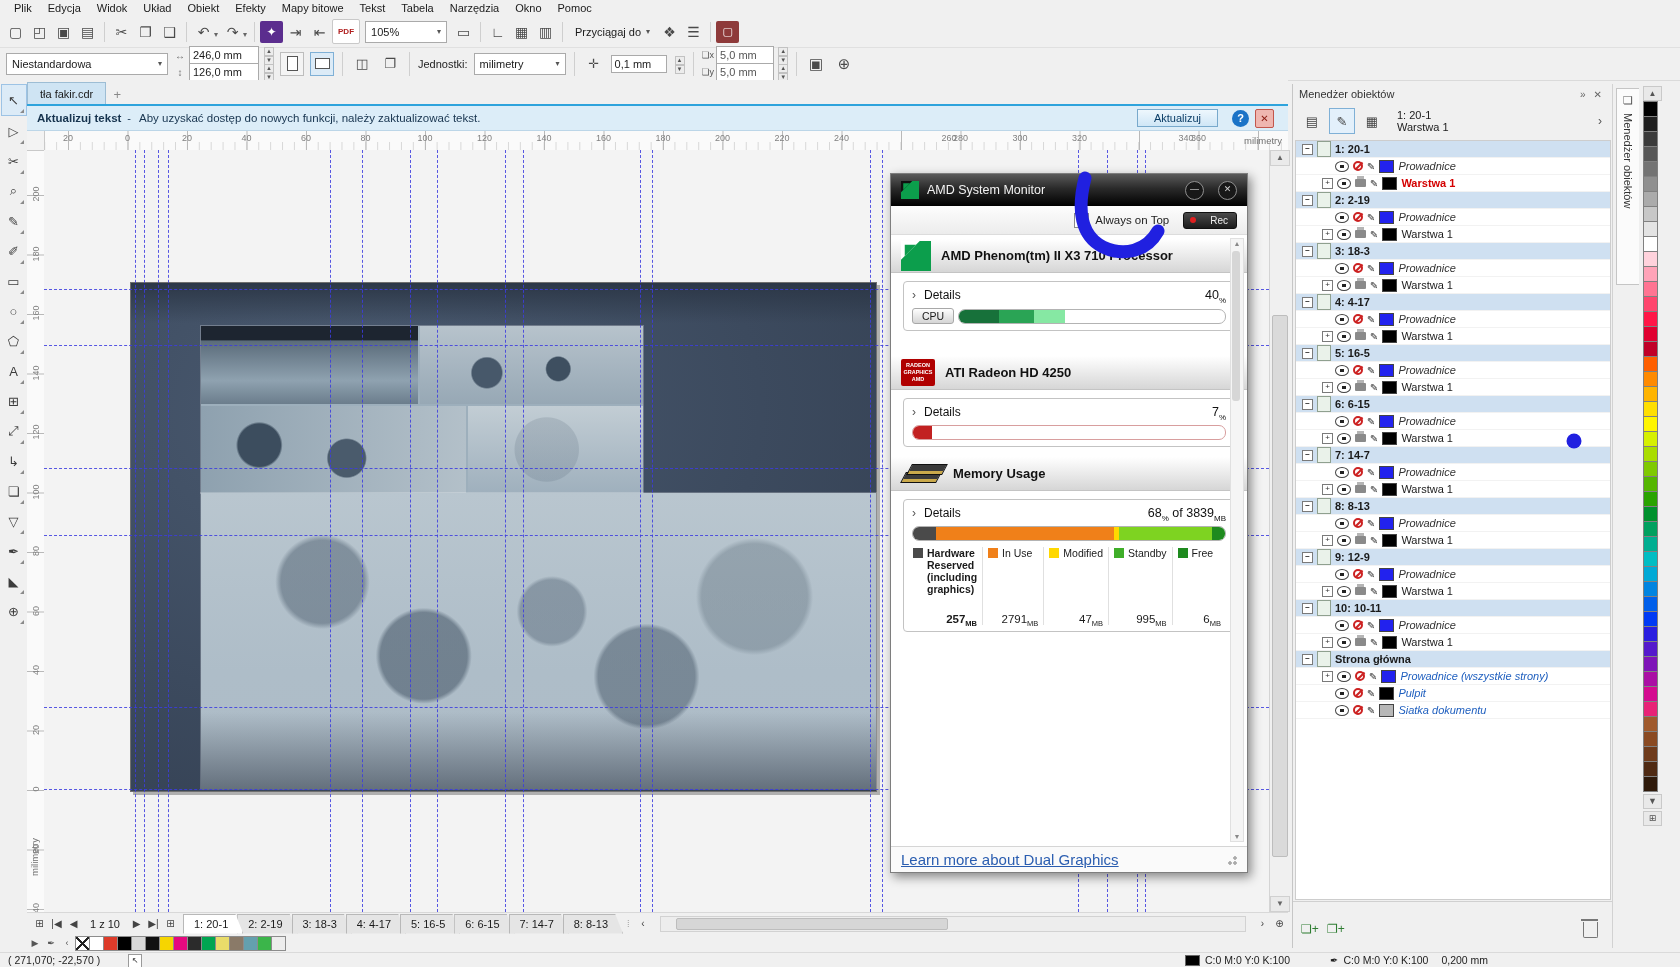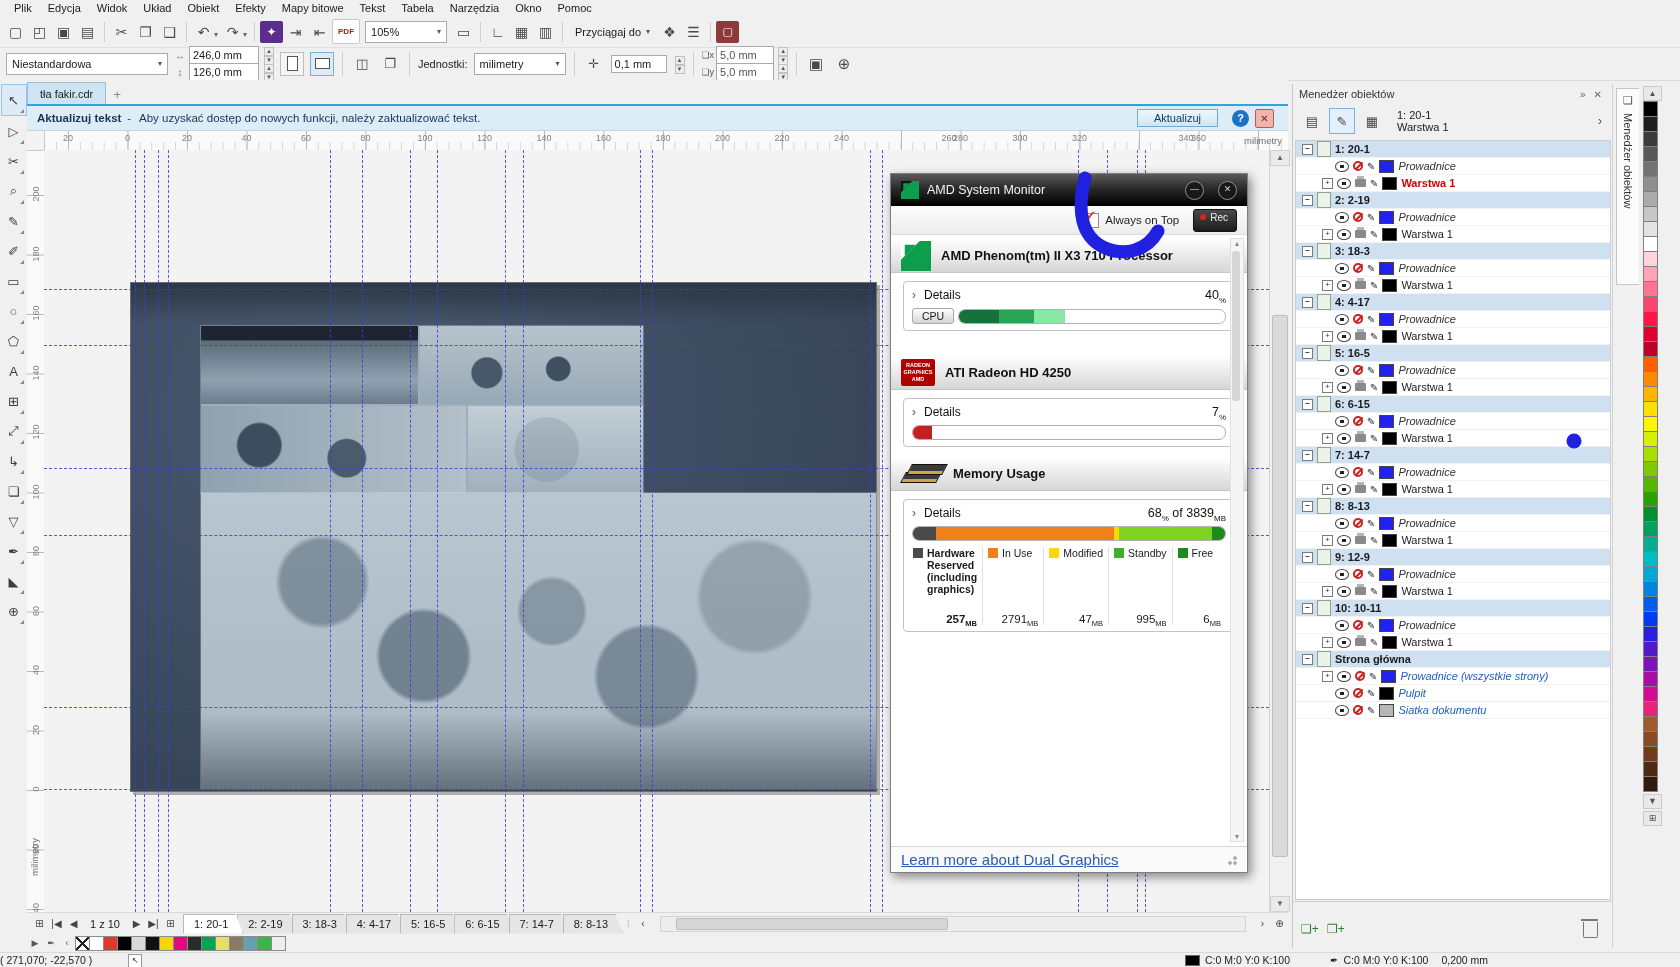--- a/index.html
+++ b/index.html
@@ -98,21 +98,21 @@
   .tab-dots{color:#999;font-size:9px;margin:0 4px 0 10px;letter-spacing:1px}
   #hscroll{flex:1;height:14px;margin:0 8px;background:#ededed;border:1px solid #d2d2d2;position:relative}
   #hthumb{position:absolute;left:15px;top:1px;width:270px;height:10px;background:#d6d6d6;border:1px solid #bdbdbd;border-radius:2px}
   
   #docpal{position:absolute;left:27px;top:934px;width:1261px;height:18px;display:flex;align-items:center;background:#f0f0f0}
   .dp-ctrl{width:16px;text-align:center;font-size:9px;color:#555}
   .swatch{width:15px;height:15px;border:1px solid #8c8c8c;margin-right:-1px;box-sizing:border-box}
   .swatch.none{background:linear-gradient(45deg,transparent 46%,#222 46% 54%,transparent 54%),linear-gradient(-45deg,transparent 46%,#222 46% 54%,transparent 54%),#fff}
   
   #statusbar{position:absolute;left:0;top:952px;width:1680px;height:15px;background:#f0f0f0;border-top:1px solid #dadada;font-size:10.5px;color:#222}
-  #statusbar .coords{position:absolute;left:0;top:1px}
+  #statusbar .coords{position:absolute;left:8px;top:1px}
   .cursor-ic{position:absolute;left:128px;top:1px;width:12px;height:12px;border:1px solid #9a9a9a;background:#fff;font-size:8px;text-align:center;line-height:11px;color:#333}
   .fill-group{position:absolute;left:1185px;top:1px;display:flex;align-items:center;gap:5px}
   .outline-group{position:absolute;left:1330px;top:1px;display:flex;align-items:center;gap:5px}
   .fill-sw{width:13px;height:9px;background:#000;border:1px solid #666}
   .pen-ic{font-size:10px;color:#222}
   
   #docker{position:absolute;left:1292px;top:84px;width:320px;height:864px;background:#f0f0f0;border-left:1px solid #c6c6c6;box-sizing:border-box}
   .dk-head{height:20px;display:flex;align-items:center;padding:0 6px;font-size:11px;color:#333}
   .dk-head .x{margin-left:auto;color:#666;font-size:10px;padding:0 4px}
   .dk-head .pin{color:#666;font-size:10px;padding:0 4px}
@@ -155,21 +155,21 @@
   .rp-more{width:17px;height:13px;text-align:center;font-size:9px;color:#555;background:#e9e9e9;border:1px solid #c9c9c9;line-height:12px;margin-top:2px}
   
   #amdwin{position:absolute;left:890px;top:173px;width:358px;height:700px;background:#fff;border:1px solid #7e7e7e;box-shadow:3px 4px 10px rgba(0,0,0,.45);z-index:40;box-sizing:border-box}
   .amd-title{height:32px;background:linear-gradient(#5a5a5a,#2a2a2a 45%,#000);display:flex;align-items:center;padding:0 10px;gap:8px}
   .amd-title-text{color:#f2f2f2;font-size:12.5px}
   .winbtn{width:17px;height:17px;border:1px solid #8f8f8f;border-radius:50%;background:#181818;color:#cfcfcf;font-size:9px;line-height:15px;text-align:center;margin-left:6px}
   .amd-sub{height:28px;background:linear-gradient(#fdfdfd,#ececec);border-bottom:1px solid #dcdcdc;display:flex;align-items:center;justify-content:flex-end;padding-right:10px;gap:6px}
   .chk{width:13px;height:13px;border:1px solid #8a8a8a;background:#fff;position:relative}
   .chk .tick{position:absolute;left:0px;top:-6px;color:#e03030;font-size:13px}
   .aot{font-size:11.5px;color:#222}
-  .rec{margin-left:8px;background:linear-gradient(#4a4a4a,#1c1c1c);border:1px solid #111;border-radius:3px;color:#eee;font-size:10px;padding:2px 8px 8px 6px;display:inline-flex;align-items:center;gap:4px}
+  .rec{margin-left:8px;background:linear-gradient(#4a4a4a,#1c1c1c);border:1px solid #111;border-radius:3px;color:#eee;font-size:10px;padding:2px 8px 2px 6px;display:inline-flex;align-items:center;gap:14px}
   .rec .dot{width:6px;height:6px;border-radius:50%;background:#e02020}
   .sec{height:33px;background:linear-gradient(#ffffff,#d6d6d6);border-bottom:1px solid #c4c4c4;display:flex;align-items:center;padding-left:10px;gap:10px;font-weight:bold;font-size:13px;color:#111}
   .sec-cpu{margin-top:4px}
   .sec-gpu{margin-top:25px}
   .sec-mem{margin-top:10px}
   .radeon{width:34px;height:27px;background:#b00000;color:#fff;display:flex;flex-direction:column;align-items:center;justify-content:center;border-radius:2px;font-size:5.5px;font-weight:bold;line-height:7px}
   .mem-icon{width:42px;height:24px;position:relative}
   .mem-icon::before,.mem-icon::after{content:"";position:absolute;width:34px;height:9px;background:linear-gradient(#3a3a3a 70%,#caa94b 70%);border:1px solid #111;transform:skewX(-28deg)}
   .mem-icon::before{left:2px;top:10px}
   .mem-icon::after{left:8px;top:2px}

